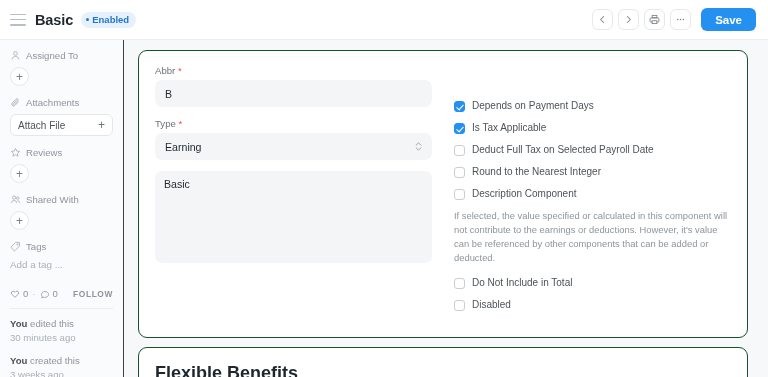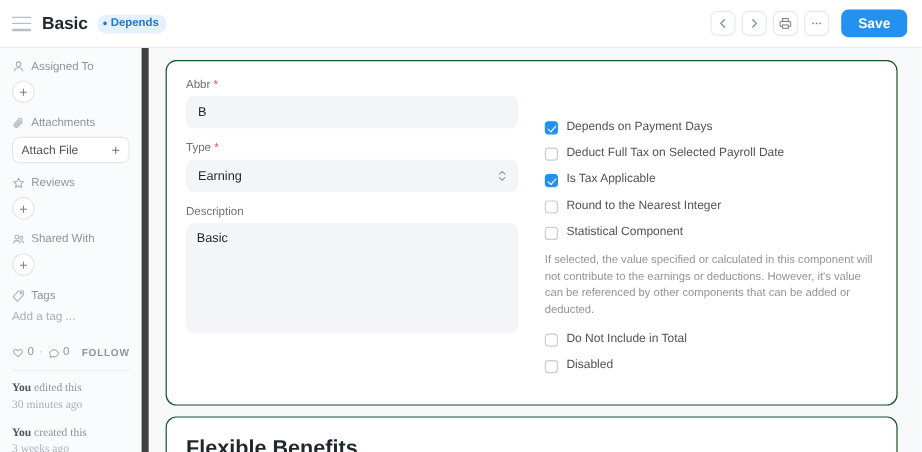--- a/index.html
+++ b/index.html
@@ -49,21 +49,21 @@
     font-family: "Liberation Sans", sans-serif;
   }
 
   
   .body { flex: 1; display: flex; min-height: 0; }
 
   
   .sidebar {
     width: 124px; flex: 0 0 124px;
     background: #fafbfc;
-    border-right: 6px solid #404040;
+    border-right: 1px solid #404040;
     padding: 10px 10px 0 10px;
     display: flex; flex-direction: column;
     font-size: 10px;
     overflow: hidden;
   }
   .side-section { margin-bottom: 11px; }
   .side-head {
     display: flex; align-items: center; gap: 5px;
     color: #8d959d; font-size: 9.6px; margin-bottom: 6px;
   }
@@ -87,21 +87,21 @@
   .react-row {
     display: flex; align-items: center;
     color: #8d959d; font-size: 9.6px; padding: 6px 0 9px 0;
   }
   .react-row .grp { display: flex; align-items: center; gap: 3px; }
   .react-row .sep { margin: 0 4px; color: #c2c8ce; }
   .react-row .follow { margin-left: auto; font-size: 8.4px; font-weight: bold;
     letter-spacing: 0.6px; color: #8d959d; cursor: pointer; }
   .react-row svg { display: block; }
   .divider-line { height: 1px; background: #ededed; margin-bottom: 8px; }
-  .activity { margin-bottom: 9px; line-height: 1.45; font-family: Liberation Serif, serif; }
+  .activity { margin-bottom: 9px; line-height: 1.45; }
   .activity .l1 { font-size: 9.6px; color: #8d959d; }
   .activity .l1 b { color: #4c5359; font-weight: bold; }
   .activity .l2 { font-size: 9.6px; color: #a9b0b7; }
 
   
   .main {
     flex: 1; background: #f7f8f9;
     padding: 10px 20px 0 14px;
     overflow: hidden;
   }
@@ -157,21 +157,21 @@
 
   <div class="navbar">
     <div class="hamburger">
       <span></span>
         <span></span>
         <span></span>
     </div>
     <div class="doc-title">Basic</div>
     <div class="status-pill">
       <span class="status-dot"></span>
-      <span>Depends</span>
+      <span>Enabled</span>
     </div>
 
     <div class="nav-right">
       <div class="icon-btn">
         <svg width="9" height="9" viewBox="0 0 12 12" fill="none" stroke="currentColor" stroke-width="1.4" stroke-linecap="round" stroke-linejoin="round">
             <polyline points="7.5,2 3.5,6 7.5,10"></polyline>
           </svg>
       </div>
       <div class="icon-btn">
         <svg width="9" height="9" viewBox="0 0 12 12" fill="none" stroke="currentColor" stroke-width="1.4" stroke-linecap="round" stroke-linejoin="round">
@@ -334,45 +334,44 @@
                       <polyline points="1,4 4,1 7,4"></polyline>
                     </svg>
                   <svg width="7" height="4" viewBox="0 0 8 5" fill="none" stroke="currentColor" stroke-width="1.2" stroke-linecap="round" stroke-linejoin="round">
                       <polyline points="1,1 4,4 7,1"></polyline>
                     </svg>
                 </span>
               </div>
             </div>
 
             <div class="field">
-              <label class="flabel">Description</label>
               <div class="textarea">Basic</div>
             </div>
           </div>
 
           <div class="col col-right">
             <div class="check-row">
               <span class="cbox checked"></span>
               <span class="check-label">Depends on Payment Days</span>
             </div>
             <div class="check-row">
-              <span class="cbox"></span>
-              <span class="check-label">Deduct Full Tax on Selected Payroll Date</span>
-            </div>
-            <div class="check-row">
               <span class="cbox checked"></span>
               <span class="check-label">Is Tax Applicable</span>
             </div>
             <div class="check-row">
               <span class="cbox"></span>
+              <span class="check-label">Deduct Full Tax on Selected Payroll Date</span>
+            </div>
+            <div class="check-row">
+              <span class="cbox"></span>
               <span class="check-label">Round to the Nearest Integer</span>
             </div>
             <div class="check-row">
               <span class="cbox"></span>
-              <span class="check-label">Statistical Component</span>
+              <span class="check-label">Description Component</span>
             </div>
 
             <div class="help-text">If selected, the value specified or calculated in this component will not contribute to the earnings or deductions. However, it's value can be referenced by other components that can be added or deducted.</div>
 
             <div class="check-row">
               <span class="cbox"></span>
               <span class="check-label">Do Not Include in Total</span>
             </div>
             <div class="check-row">
               <span class="cbox"></span>

